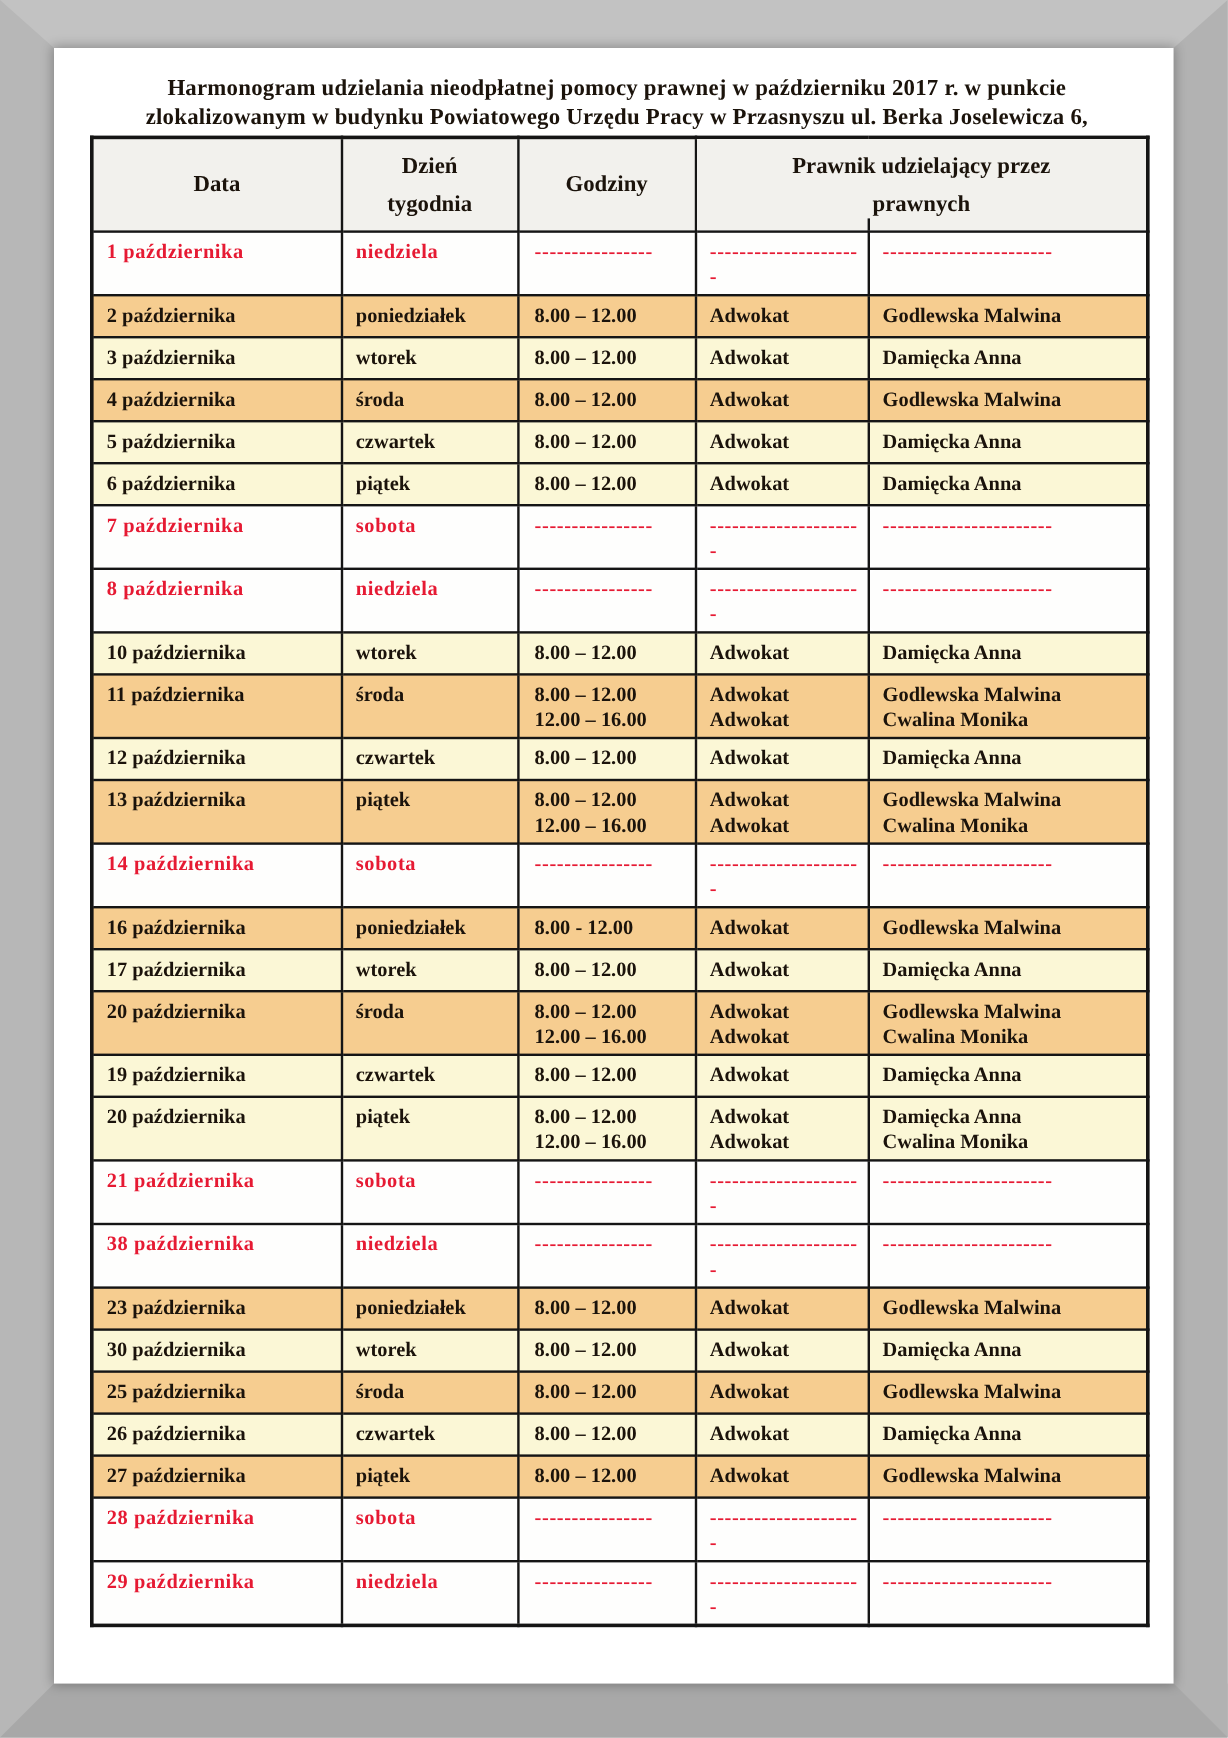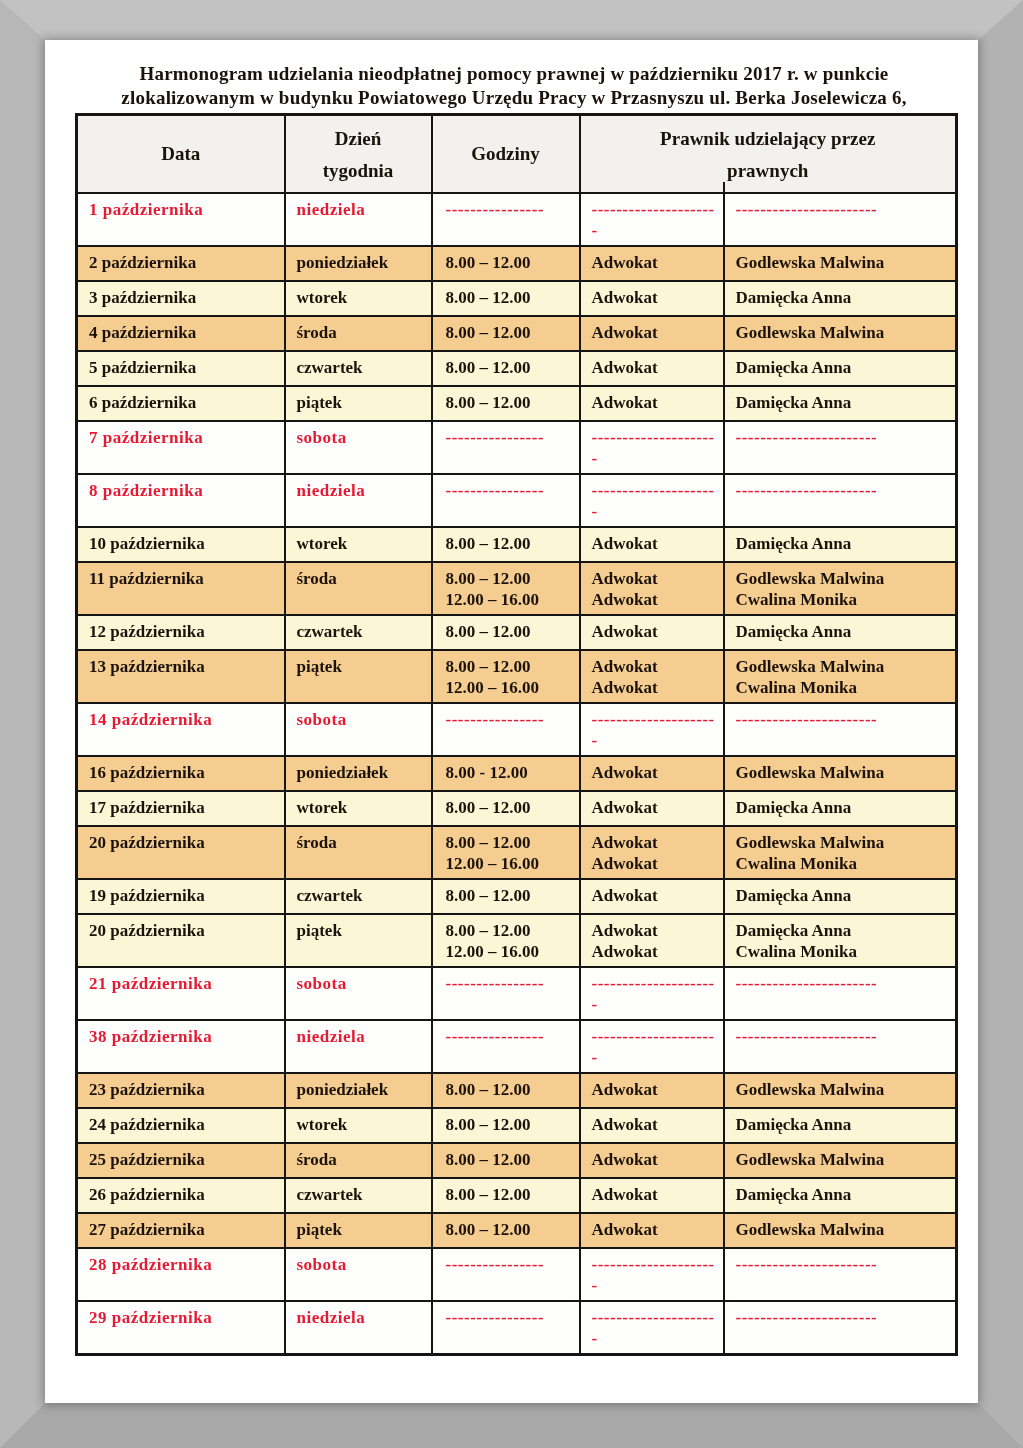--- a/index.html
+++ b/index.html
@@ -490,21 +490,21 @@
             </td>
             <td class="c-role">
               <div>Adwokat</div>
             </td>
             <td class="c-name">
               <div>Godlewska Malwina</div>
             </td>
           </tr>
           <tr class="bg-yellow">
             <td class="c-date">
-              <div>24 października</div>
+              <div>30 października</div>
             </td>
             <td class="c-day">
               <div>wtorek</div>
             </td>
             <td class="c-hours">
               <div>8.00 – 12.00</div>
             </td>
             <td class="c-role">
               <div>Adwokat</div>
             </td>

